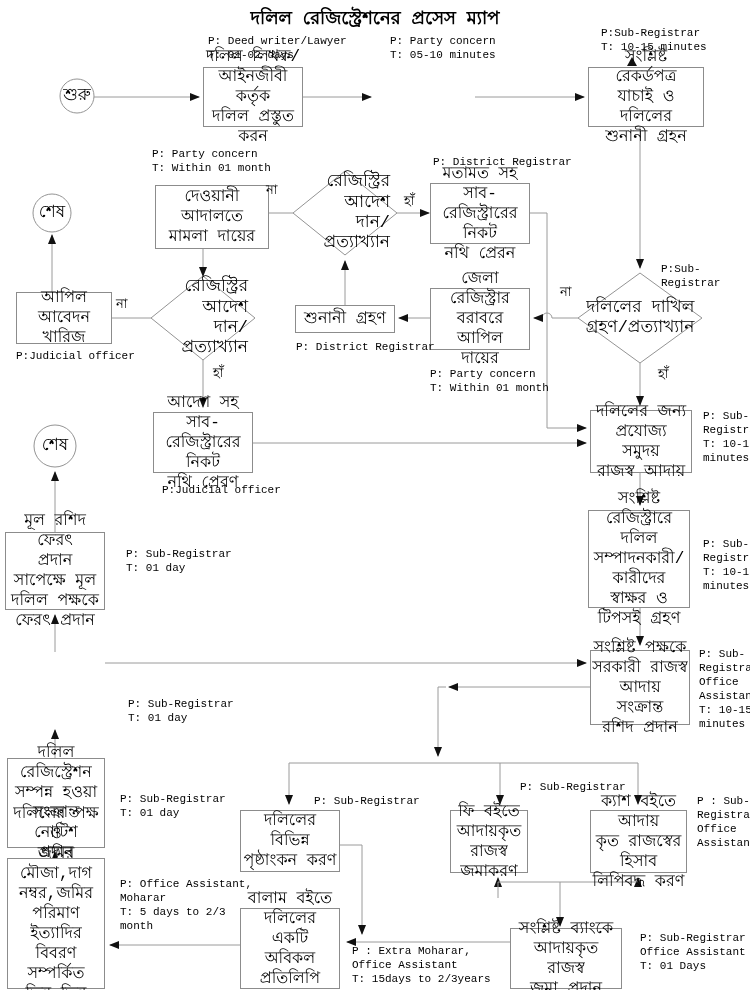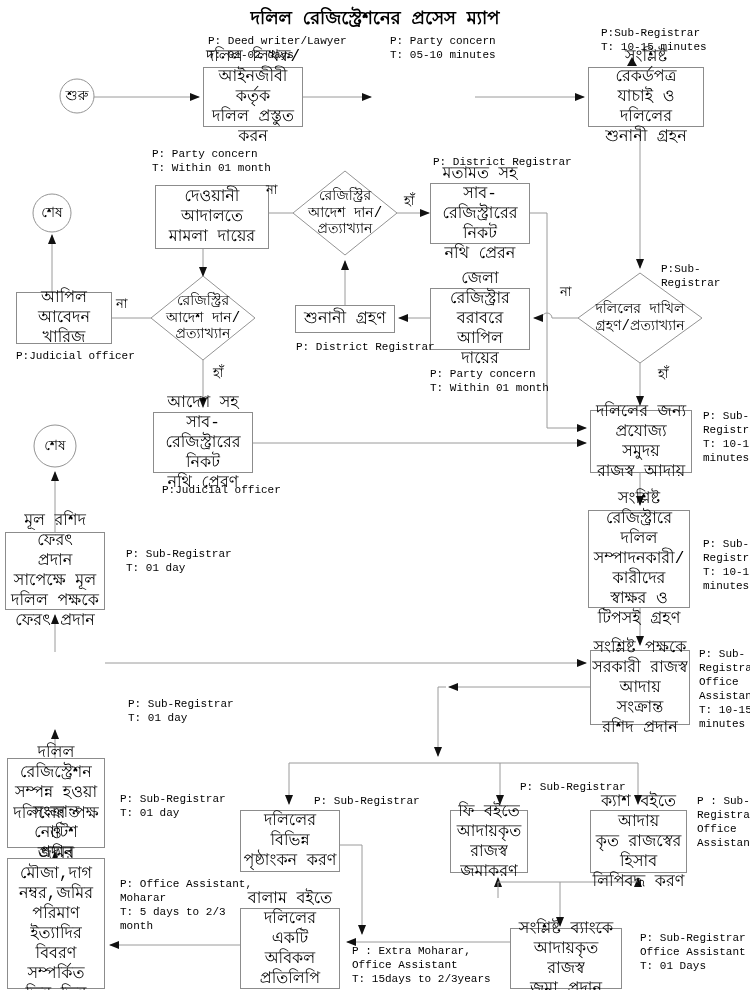--- a/index.html
+++ b/index.html
@@ -5,21 +5,21 @@
   html,body{margin:0;padding:0;background:#fff;}
   #stage{position:relative;width:750px;height:990px;background:#fff;overflow:hidden;
          font-family:Liberation Mono, monospace;color:#000;}
   #flow-svg{position:absolute;left:0;top:0;z-index:0;}
   .ln{stroke:#9a9a9a;stroke-width:1;fill:none;}
   .shape{fill:#fff;stroke:#949494;stroke-width:1;}
   .box{position:absolute;z-index:2;box-sizing:border-box;border:1px solid #8c8c8c;background:#fff;
        display:flex;align-items:center;justify-content:center;text-align:center;
        font-size:16px;line-height:1.25;white-space:pre-line;padding:1px;}
   .free{position:absolute;z-index:2;display:flex;align-items:center;justify-content:center;
-        text-align:center;font-size:14px;line-height:1.2;white-space:pre-line;}
+        text-align:right;font-size:17px;line-height:1.2;white-space:pre-line;}
   .lbl{position:absolute;z-index:2;font-size:11px;line-height:1.28;white-space:pre-line;}
   .dec{position:absolute;z-index:2;font-size:13px;}
   .title{position:absolute;z-index:2;top:4px;left:0;width:100%;text-align:center;
          font-size:18px;font-weight:bold;}
 </style>
 </head>
 <body>
 
 <div id="stage">
 

